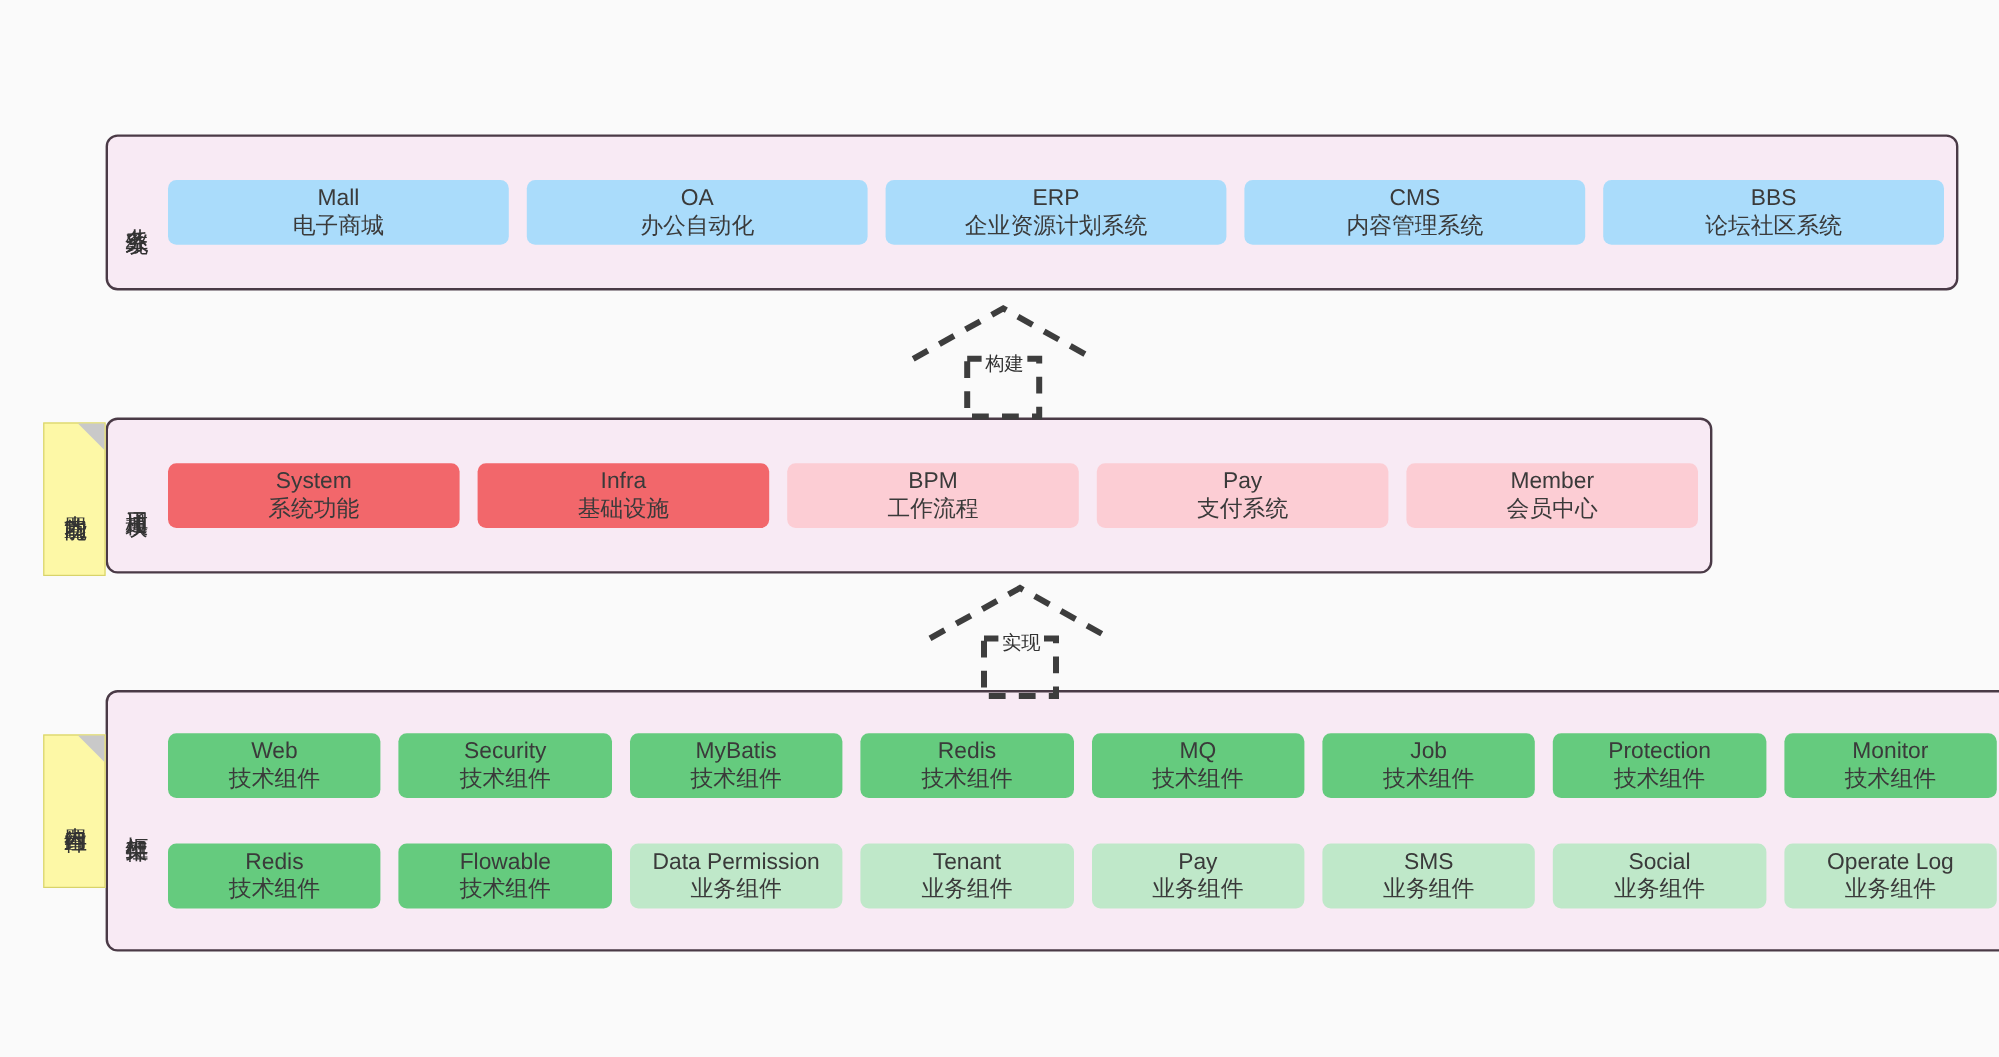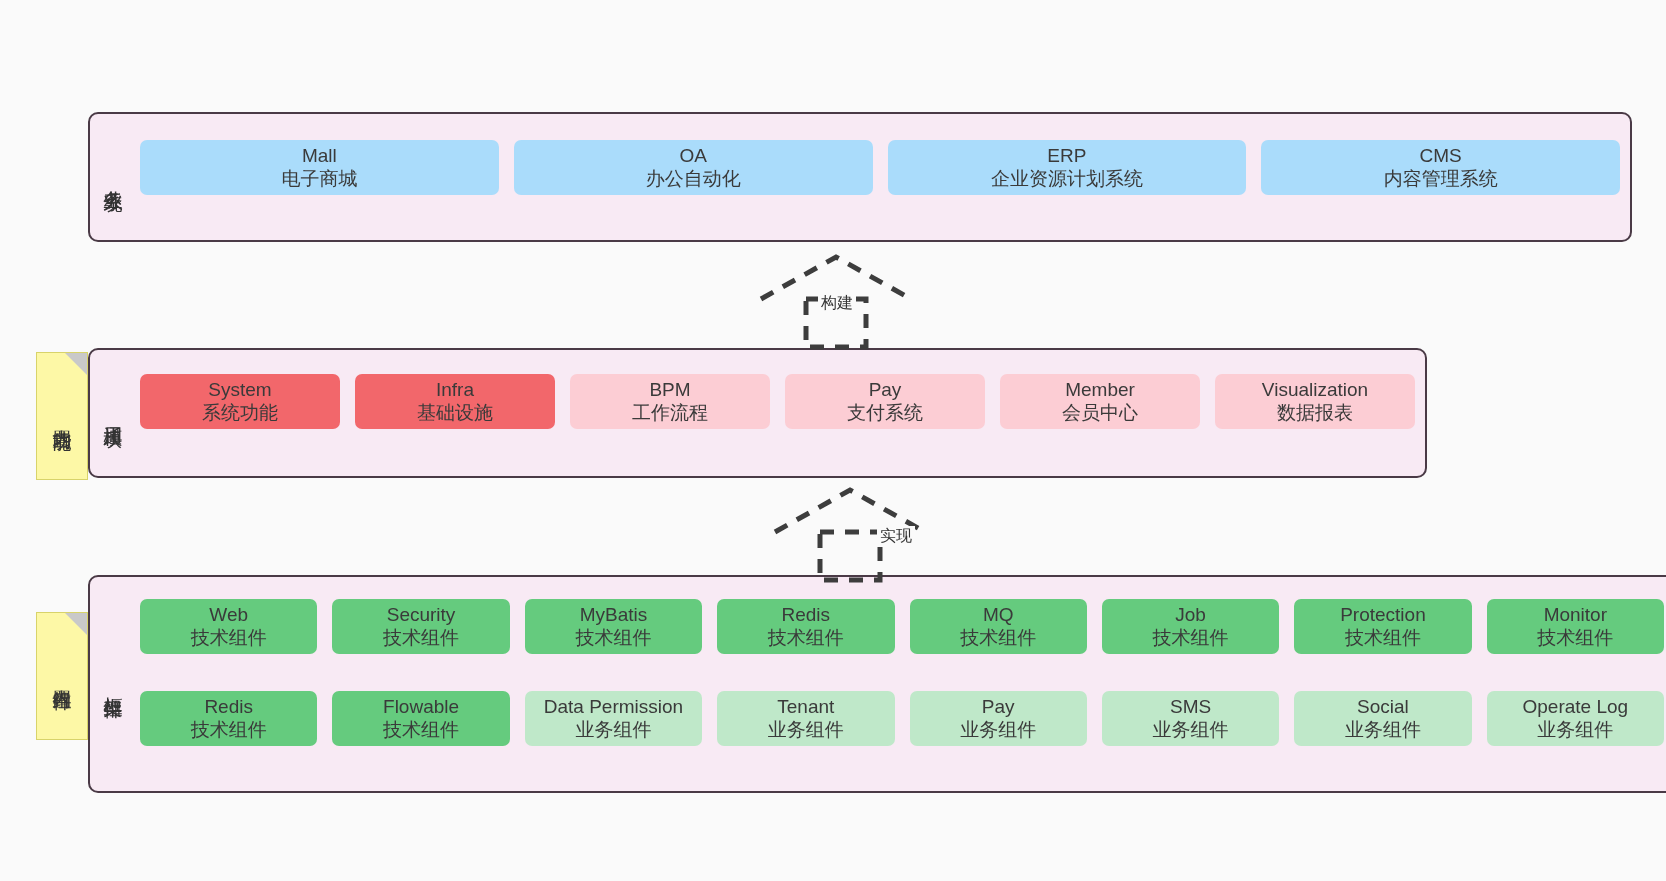--- a/index.html
+++ b/index.html
@@ -54,21 +54,21 @@
     display: flex;
     flex-direction: column;
     justify-content: center;
     gap: 14px;
     padding: 0 10px 0 4px;
   }
 
   .card-row {
     display: flex;
     gap: 15px;
-    align-items: flex-start;
+    align-items: center;
   }
 
   .card {
     flex: 1 1 0;
     border-radius: 7px;
     display: flex;
     flex-direction: column;
     align-items: center;
     justify-content: center;
     text-align: center;
@@ -143,21 +143,21 @@
     color: #333333;
     background: #fafafa;
     padding: 0 3px;
     white-space: nowrap;
     user-select: none;
   }
 
   #connector-build     { left: 756px; top: 252px; width: 160px; height: 100px; text-align: right; }
   #connector-build .connector-label     { left: 62px; top: 41px; }
   #connector-implement { left: 770px; top: 485px; width: 160px; height: 100px; }
-  #connector-implement .connector-label { left: 62px; top: 41px; margin-left: 45px; }
+  #connector-implement .connector-label { left: 62px; top: 41px; }
 </style>
 </head>
 <body>
 
 <div id="canvas">
 
   <div class="layer" id="layer-business">
     <div class="layer-title">业务系统</div>
     <div class="layer-body">
       <div class="card-row">
@@ -169,20 +169,24 @@
           <span class="card-name">OA</span>
           <span class="card-sub">办公自动化</span>
         </div>
         <div class="card fill-blue">
           <span class="card-name">ERP</span>
           <span class="card-sub">企业资源计划系统</span>
         </div>
         <div class="card fill-blue">
           <span class="card-name">CMS</span>
           <span class="card-sub">内容管理系统</span>
+        </div>
+        <div class="card fill-blue">
+          <span class="card-name">BBS</span>
+          <span class="card-sub">论坛社区系统</span>
         </div>
       </div>
     </div>
   </div>
 
   <div class="connector" id="connector-build">
     <svg width="160" height="100" viewBox="0 0 160 100">
       <path d="M 5 47 L 80 5 L 155 47" fill="none" stroke="#3d3d3d" stroke-width="5" stroke-dasharray="14,11" stroke-linecap="butt"></path>
       <path d="M 50 47 L 110 47 L 110 95 L 50 95 Z" fill="none" stroke="#3d3d3d" stroke-width="5" stroke-dasharray="14,11" stroke-linecap="butt"></path>
     </svg>
@@ -210,24 +214,20 @@
           <span class="card-sub">工作流程</span>
         </div>
         <div class="card fill-red-light">
           <span class="card-name">Pay</span>
           <span class="card-sub">支付系统</span>
         </div>
         <div class="card fill-red-light">
           <span class="card-name">Member</span>
           <span class="card-sub">会员中心</span>
         </div>
-        <div class="card fill-red-light">
-          <span class="card-name">Visualization</span>
-          <span class="card-sub">数据报表</span>
-        </div>
       </div>
     </div>
   </div>
 
   <div class="connector" id="connector-implement">
     <svg width="160" height="100" viewBox="0 0 160 100">
       <path d="M 5 47 L 80 5 L 155 47" fill="none" stroke="#3d3d3d" stroke-width="5" stroke-dasharray="14,11" stroke-linecap="butt"></path>
       <path d="M 50 47 L 110 47 L 110 95 L 50 95 Z" fill="none" stroke="#3d3d3d" stroke-width="5" stroke-dasharray="14,11" stroke-linecap="butt"></path>
     </svg>
     <span class="connector-label">实现</span>

